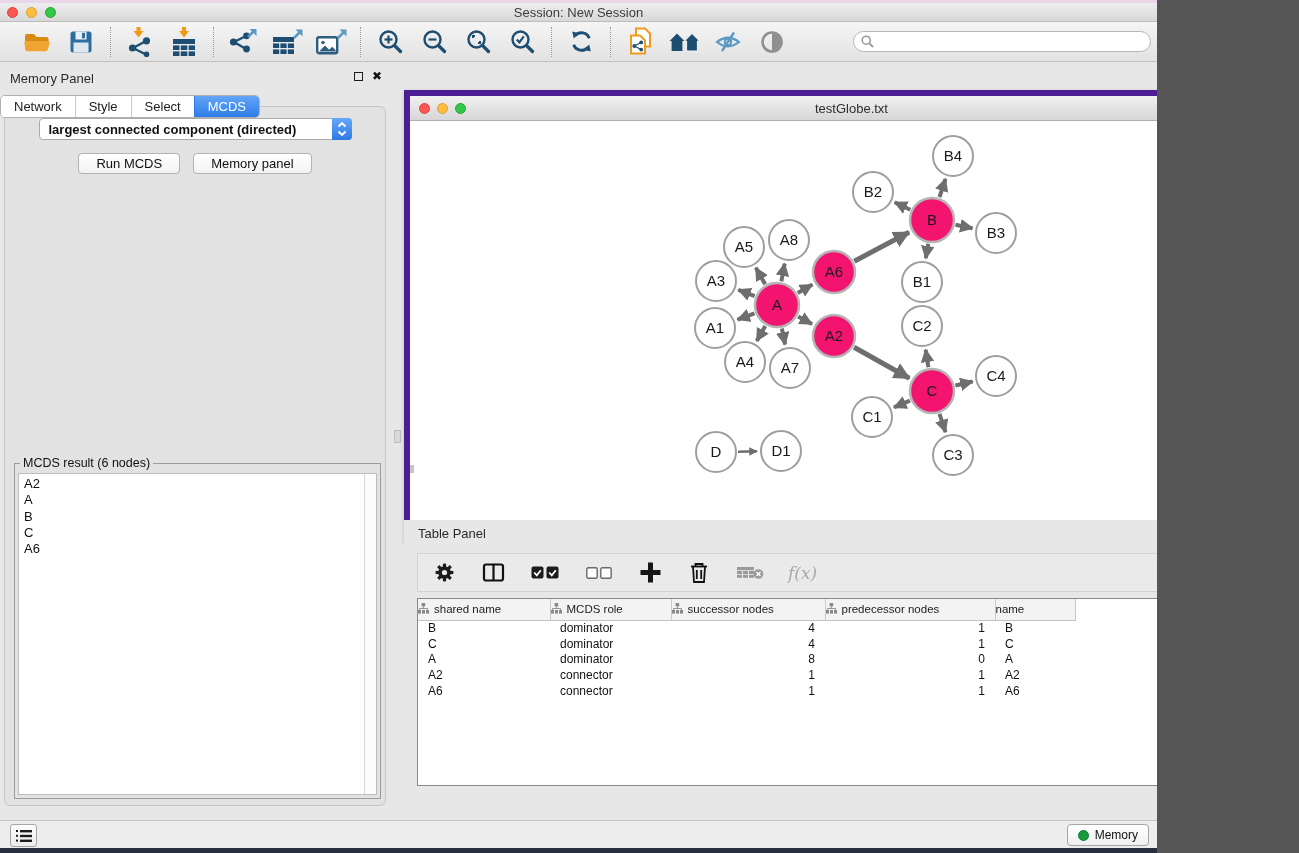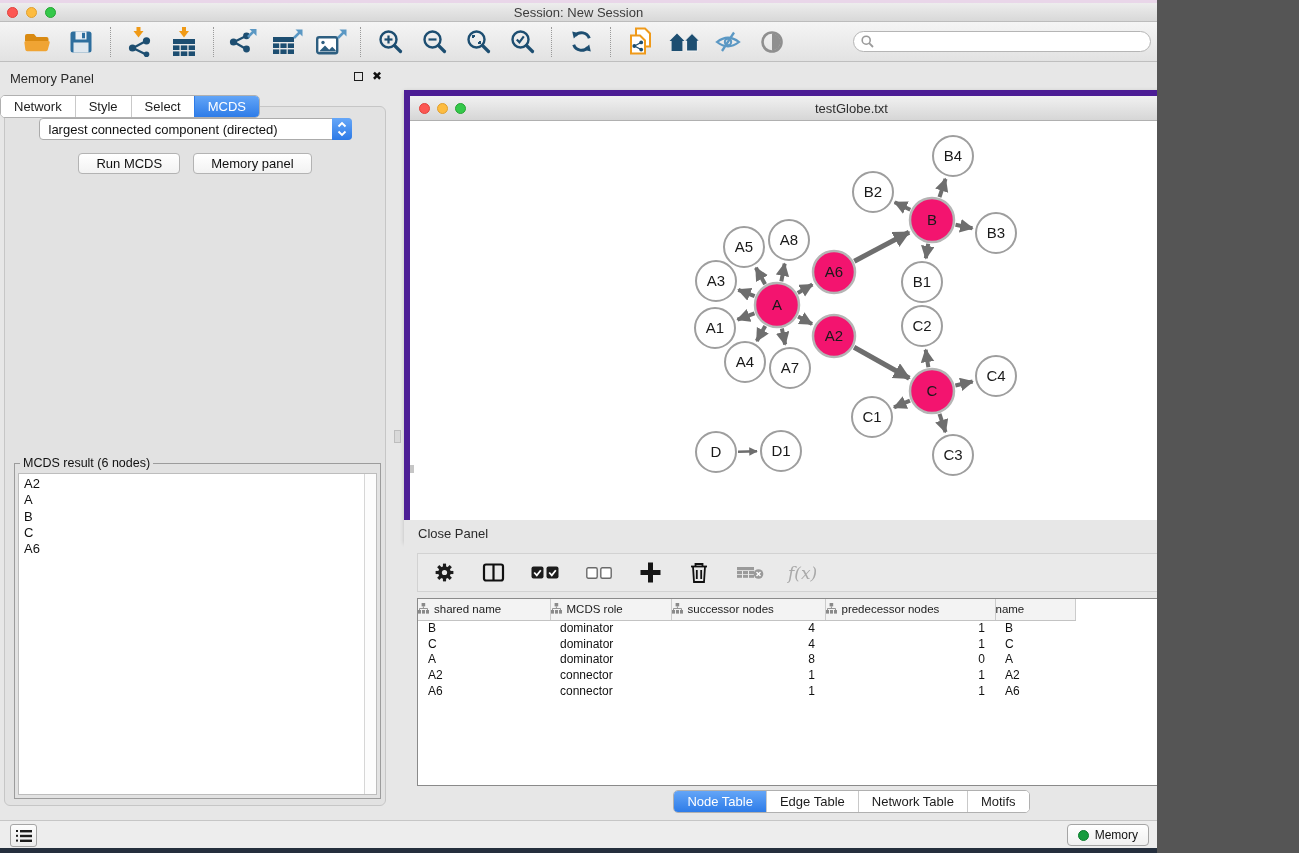--- a/index.html
+++ b/index.html
@@ -38,21 +38,21 @@
   .cp-tabs-wrap { position:absolute; top:33px; left:0; right:0; display:flex; justify-content:flex-start; z-index:3; }
   .segmented { display:inline-flex; border:1px solid #b0b0b0; border-radius:5px; background:#fff; overflow:hidden; }
   .seg { padding:3px 13px; font-size:13px; color:#1c1c1c; border-left:1px solid #c9c9c9; background:#fff; white-space:nowrap; }
   .seg:first-child { border-left:none; }
   .seg.active { background:linear-gradient(#63a5f7,#2e7ce8); color:#fff; border-left-color:#2e7ce8; }
 
   .cp-body { position:absolute; top:44px; left:4px; right:4px; bottom:14px;
              background:#e2e2e2; border:1px solid #c6c6c6; border-radius:6px; }
   .opt-label { margin-top:27px; text-align:center; font-size:13px; color:#1c1c1c; }
   .dropdown { margin:11px auto 0 auto; width:313px; height:22px; background:#fff;
-              border:1px solid #ababab; border-radius:4px; display:flex; align-items:center; position:relative; }
+              border:1px solid #ababab; border-radius:4px; display:flex; align-items:center; position:relative;font-weight:bold; }
   .dropdown-value { flex:1; font-size:13px; padding-left:9px; color:#111; white-space:nowrap; overflow:hidden; }
   .dropdown-stepper { width:20px; height:22px; margin:-1px -1px -1px 0; border-radius:0 4px 4px 0;
                       background:linear-gradient(#66a7f8,#2d7ae6); display:flex; align-items:center; justify-content:center; }
   .btn-row { margin-top:13px; display:flex; justify-content:center; gap:13px; }
   .btn { height:21px; padding:0 17px; font-size:13px; color:#111; background:linear-gradient(#fff,#f2f2f2);
          border:1px solid #b3b3b3; border-radius:4px; display:flex; align-items:center; }
 
   .result-group { position:absolute; left:9px; right:4px; top:356px; bottom:6px; border:1px solid #9c9c9c; }
   .result-legend { position:absolute; top:-8px; left:5px; background:#e2e2e2; padding:0 3px; font-size:12.5px; color:#111; }
   .result-list-wrap { position:absolute; left:3px; right:3px; top:9px; bottom:3px;
@@ -474,21 +474,21 @@
             </g>
           </g>
       </svg>
     </div>
     <div class="tick-left"></div>
     <div class="tick-bottom"></div>
     <div class="resize-grip"></div>
   </div>
 
   <div class="table-panel">
-    <div class="tp-title">Close Panel</div>
+    <div class="tp-title">Table Panel</div>
     <div class="tp-icons">
       <span class="float-sq"></span>
       <span class="close-x">✖</span>
     </div>
 
     <div class="tp-toolbar">
       <div class="tp-tool-btn">
         <svg width="23" height="23" viewBox="0 0 22 22">
           <g stroke="#1c1c1c" stroke-width="3">
               <line x1="11" y1="2.5" x2="11" y2="19.5"></line>
@@ -635,28 +635,20 @@
               <td class="al-left">connector</td>
               <td class="al-right">1</td>
               <td class="al-right">1</td>
               <td class="al-left">A6</td>
               <td></td>
             </tr>
           </tbody>
       </table>
     </div>
 
-    <div class="tp-tabs-wrap">
-      <div class="segmented" id="tp-tabs">
-          <div class="seg active">Node Table</div>
-          <div class="seg">Edge Table</div>
-          <div class="seg">Network Table</div>
-          <div class="seg">Motifs</div>
-        </div>
-    </div>
   </div>
 
   <div class="status-bar">
     <div class="list-btn">
       <svg width="16" height="14" viewBox="0 0 16 14">
         <g fill="#1c1c1c">
           <rect x="0" y="1" width="2" height="2"></rect>
             <rect x="4" y="1" width="12" height="2.4"></rect>
           <rect x="0" y="5.8" width="2" height="2"></rect>
             <rect x="4" y="5.8" width="12" height="2.4"></rect>

